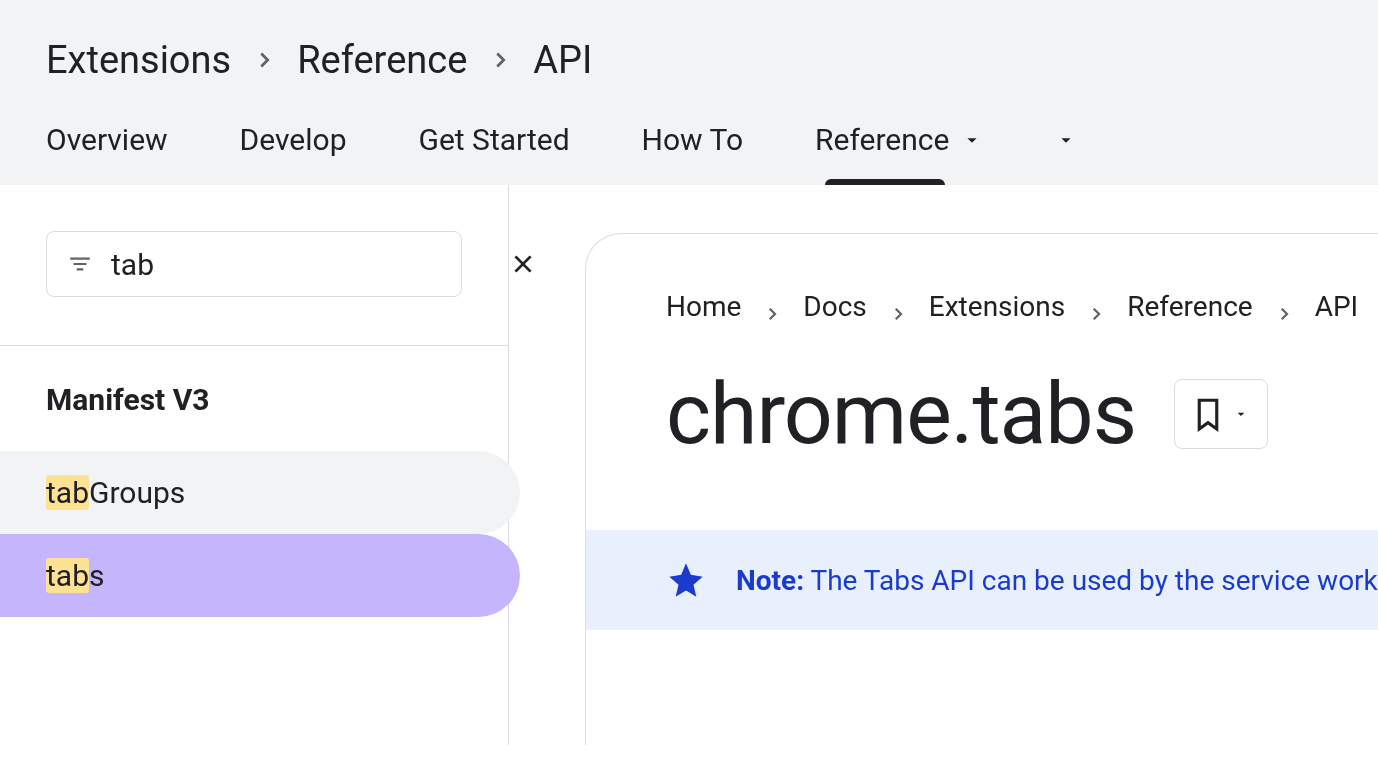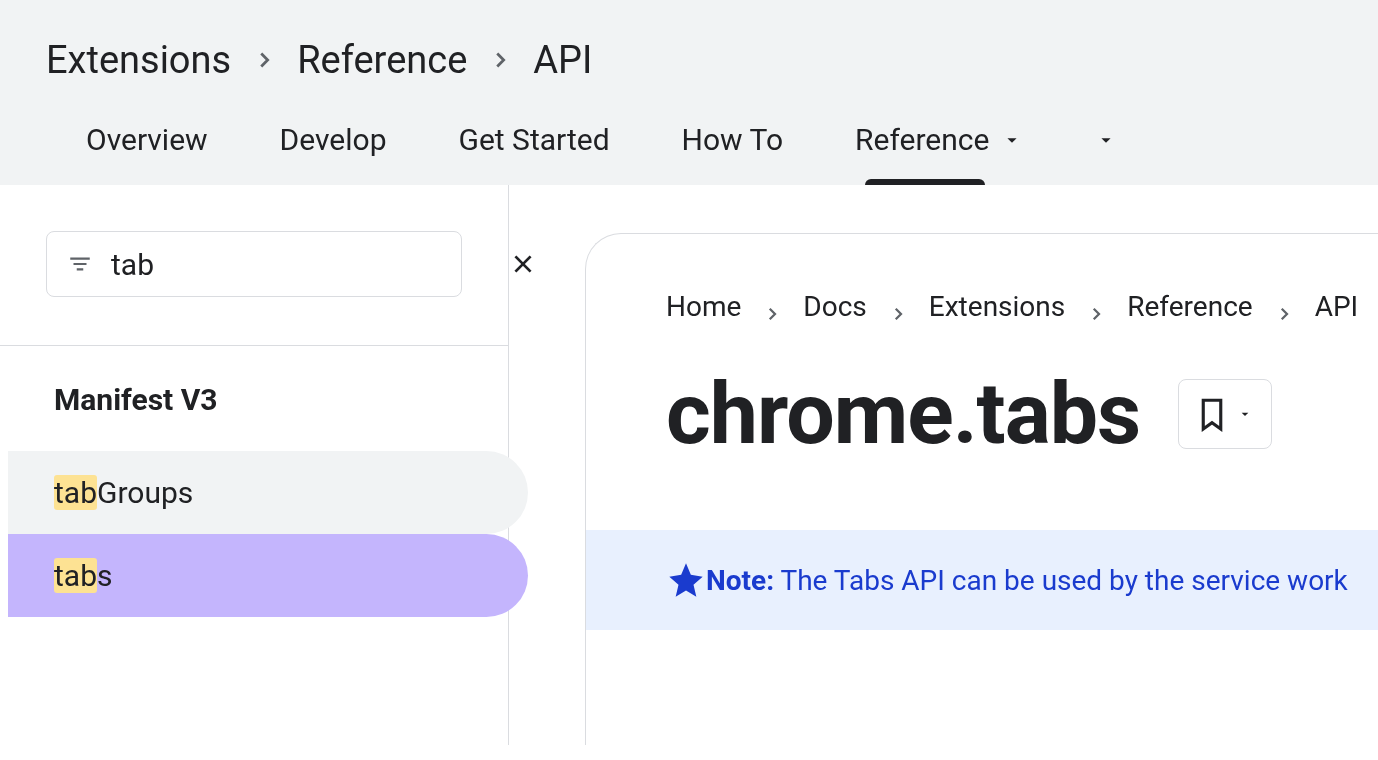--- a/index.html
+++ b/index.html
@@ -40,21 +40,20 @@
     .breadcrumb-top .chevron svg {
       width: 22px;
       height: 22px;
       display: block;
     }
     
     
     .nav-tabs {
       display: flex;
       gap: 72px;
-      margin-left: 40px;
     }
     .nav-tab {
       font-size: 30px;
       font-weight: 400;
       color: #202124;
       padding-bottom: 28px;
       cursor: pointer;
       display: flex;
       align-items: center;
       gap: 12px;
@@ -123,21 +122,21 @@
     .close-icon svg {
       width: 26px;
       height: 26px;
       display: block;
       stroke: #202124;
       stroke-width: 2.5;
       cursor: pointer;
     }
     
     .sidebar-content {
-      padding: 36px 0 0 8px;
+      padding: 36px 0 0 0;
     }
     .sidebar-heading {
       font-size: 30px;
       font-weight: 700;
       color: #202124;
       padding: 0 46px;
       margin-bottom: 34px;
     }
     .sidebar-item {
       font-size: 30px;
@@ -197,21 +196,21 @@
     }
     
     .title-row {
       display: flex;
       align-items: center;
       gap: 38px;
       margin-bottom: 66px;
     }
     .page-title {
       font-size: 86px;
-      font-weight: 700;
+      font-weight: 400;
       color: #202124;
       letter-spacing: -1px;
     }
     .bookmark-btn {
       border: 1px solid #dadce0;
       border-radius: 8px;
       padding: 16px 18px;
       display: flex;
       align-items: center;
       gap: 10px;
@@ -220,20 +219,21 @@
     }
     .bookmark-btn svg {
       display: block;
     }
     
     .note-banner {
       background: #e8f0fe;
       padding: 30px 36px;
       display: flex;
       align-items: center;
+      gap: 30px;
       margin-left: -80px;
       padding-left: 80px;
     }
     .note-banner .star svg {
       width: 40px;
       height: 40px;
       fill: #1a3bce;
       display: block;
     }
     .note-text {

